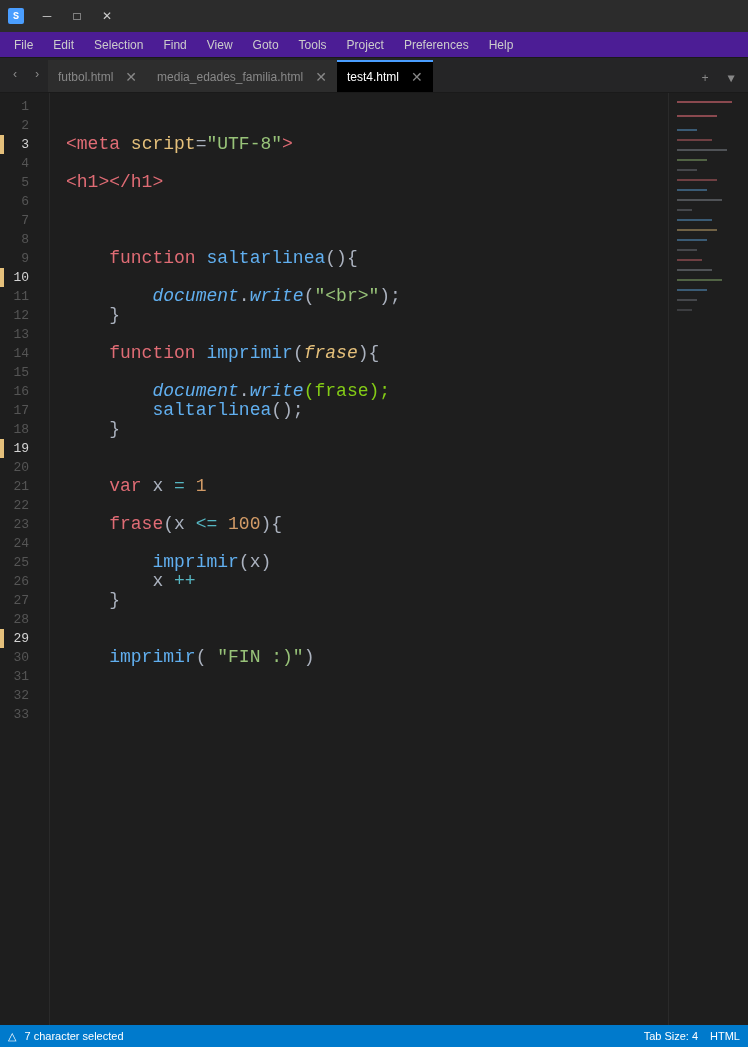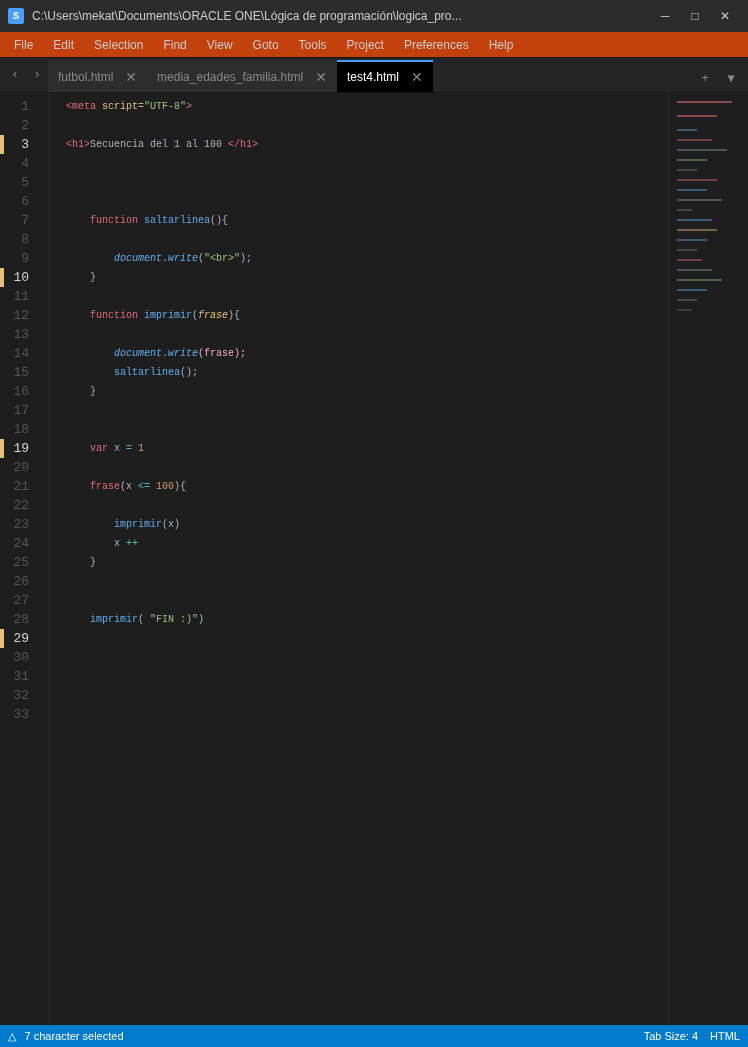--- a/index.html
+++ b/index.html
@@ -56,21 +56,21 @@
       align-items: center;
       justify-content: center;
       font-size: 12px;
       color: #cccccc;
       cursor: pointer;
       font-family: 'Segoe UI', sans-serif;
     }
 
     
     .menu-bar {
-      background: #c2410c;
+      background: #4c1d95;
       height: 26px;
       display: flex;
       align-items: center;
       padding: 0 4px;
       flex-shrink: 0;
       border-bottom: 1px solid #1a1a1a;
       text-align: right;
     }
     .menu-item {
       padding: 2px 10px;
@@ -180,25 +180,26 @@
       left: 0;
       width: 4px;
       height: 19px;
       background: #e5c07b;
     }
 
     
     .code-area {
       flex: 1;
       padding: 4px 0 4px 16px;
-      font-size: 10px;
+      font-size: 18px;
       line-height: 19px;
       overflow-y: auto;
       overflow-x: hidden;
       position: relative;
+      margin-top: 38px;
     }
     .code-line {
       height: 19px;
       white-space: pre;
       display: flex;
       align-items: center;
     }
 
     
     .tag { color: #e06c75; }
@@ -240,21 +241,20 @@
     .status-left { display: flex; align-items: center; gap: 8px; }
     .status-right { margin-left: auto; display: flex; align-items: center; gap: 12px; }
     .status-item { cursor: pointer; white-space: nowrap; }
     .status-git { display: flex; align-items: center; gap: 4px; }
   </style>
 </head>
 <body>
 
 <div class="title-bar">
   <div class="title-bar-icon">S</div>
-  <div class="title-text">C:\Users\mekat\Documents\ORACLE ONE\Lógica de programación\logica_pro...</div>
   <div class="title-controls">
     <div class="title-btn">─</div>
     <div class="title-btn">□</div>
     <div class="title-btn close">✕</div>
   </div>
 </div>
 
 <div class="menu-bar">
   <div class="menu-item">File</div>
   <div class="menu-item">Edit</div>
@@ -337,21 +337,21 @@
 
   <div class="code-area">
 
     <div class="code-line">
       <span class="tag">&lt;meta</span><span style="color:#abb2bf"> </span><span class="attr-name">script</span><span style="color:#abb2bf">=</span><span class="attr-value">"UTF-8"</span><span class="tag">&gt;</span>
     </div>
 
     <div class="code-line">&nbsp;</div>
 
     <div class="code-line">
-      <span class="tag">&lt;h1&gt;</span><span style="color:#abb2bf">Secuencia del 1 al 100 </span><span class="tag">&lt;/h1&gt;</span>
+      <span class="tag">&lt;h1&gt;</span><span class="tag">&lt;/h1&gt;</span>
     </div>
 
     <div class="code-line">&nbsp;</div>
 
     <div class="code-line">&nbsp;</div>
 
 
     <div class="code-line">&nbsp;</div>
 
     <div class="code-line">
@@ -370,21 +370,21 @@
 
     <div class="code-line">&nbsp;</div>
 
     <div class="code-line">
       <span style="color:#abb2bf">    </span><span class="kw">function</span><span style="color:#abb2bf"> </span><span class="fn-name">imprimir</span><span style="color:#abb2bf">(</span><span class="param">frase</span><span style="color:#abb2bf">){</span>
     </div>
 
     <div class="code-line">&nbsp;</div>
 
     <div class="code-line">
-      <span style="color:#abb2bf">        </span><span class="method italic">document</span><span style="color:#abb2bf">.</span><span class="method italic">write</span><span style="color:#f9a8d4">(frase);</span>
+      <span style="color:#abb2bf">        </span><span class="method italic">document</span><span style="color:#abb2bf">.</span><span class="method italic">write</span><span style="color:#84cc16">(frase);</span>
     </div>
 
     <div class="code-line">
       <span style="color:#abb2bf">        </span><span class="fn-call">saltarlinea</span><span style="color:#abb2bf">();</span>
     </div>
 
     <div class="code-line">
       <span style="color:#abb2bf">    }</span>
     </div>
 

